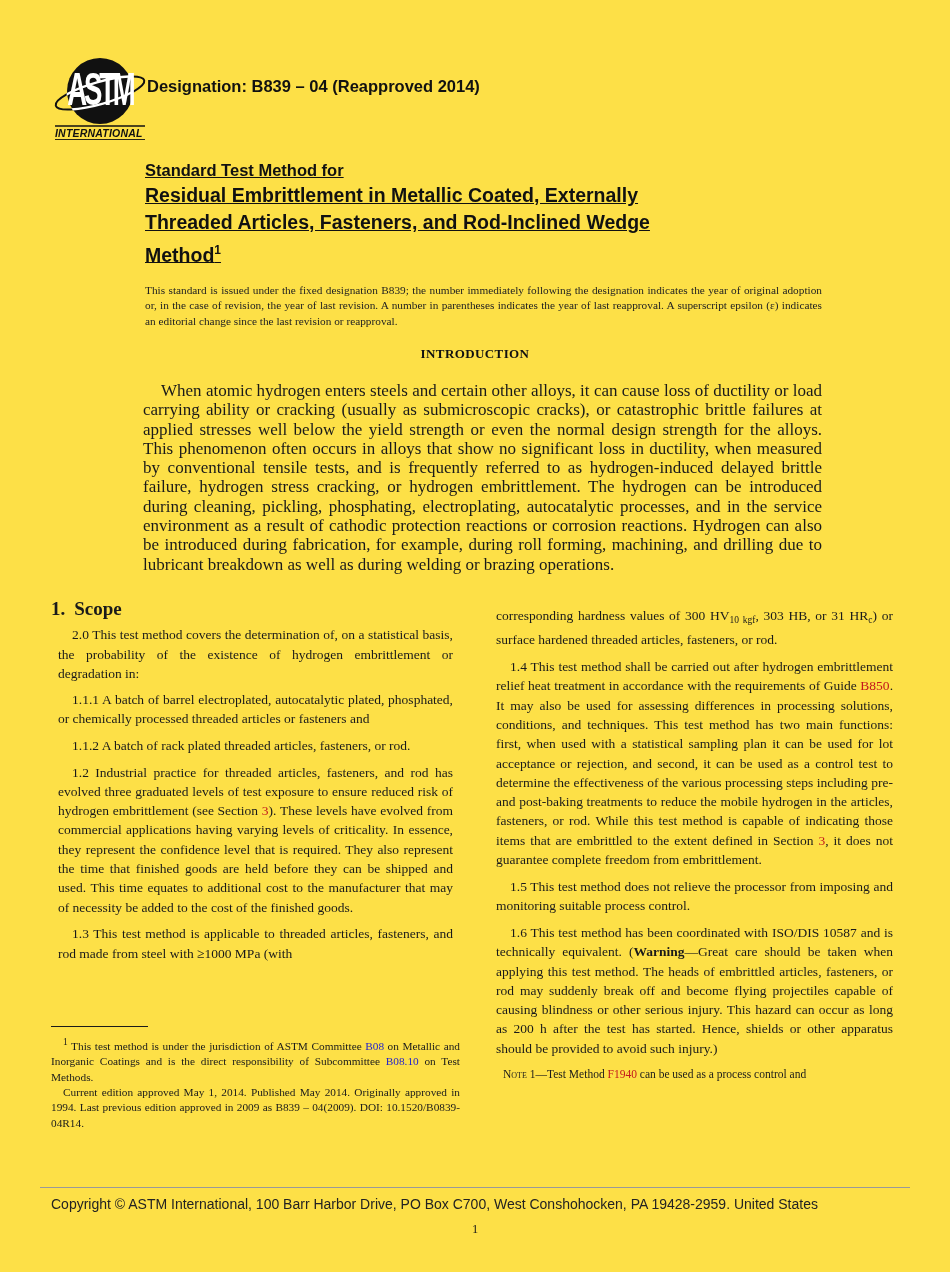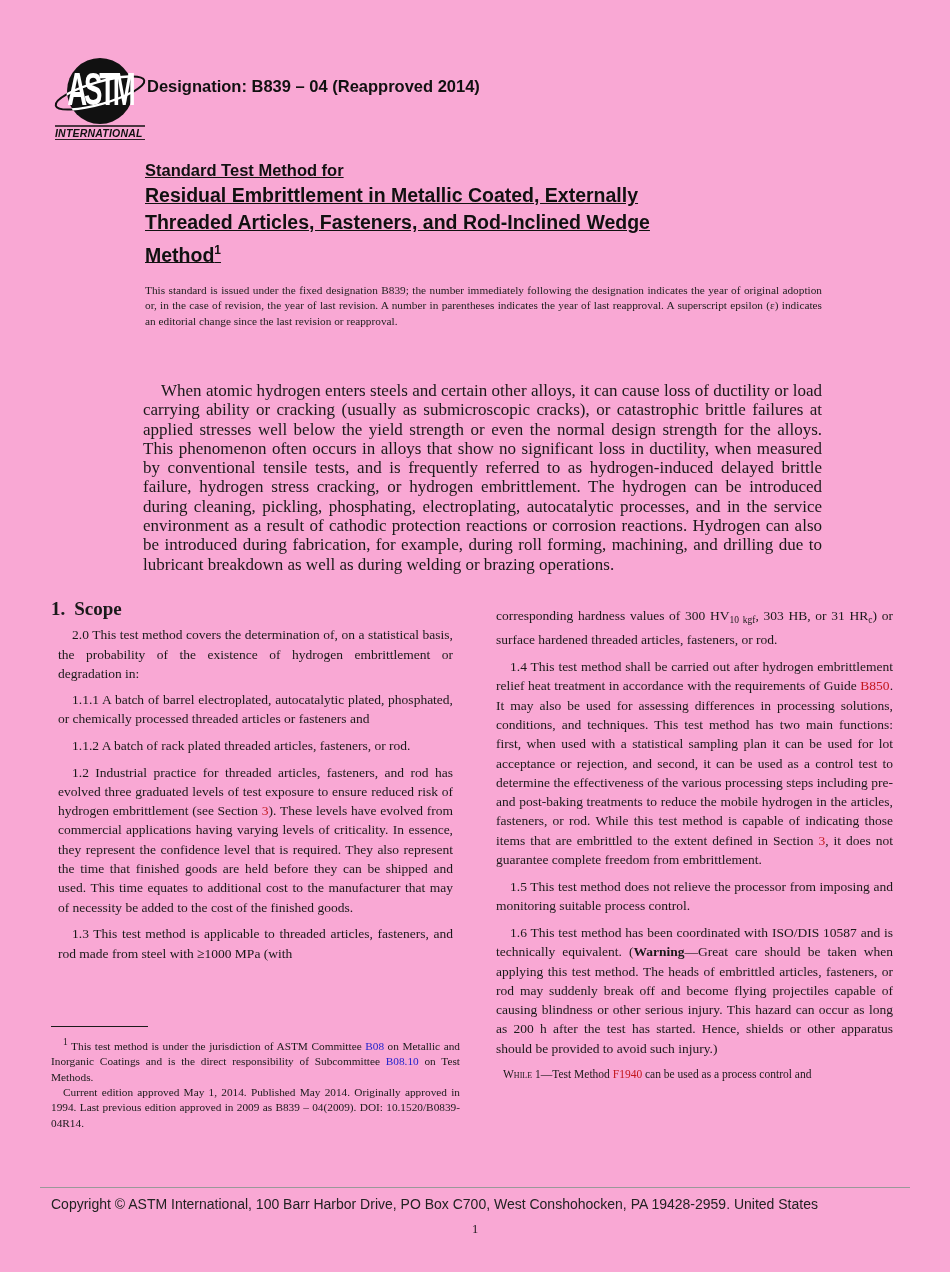--- a/index.html
+++ b/index.html
@@ -1,19 +1,19 @@
 <!DOCTYPE html>
 <html lang="en"><head>
 <meta charset="utf-8">
 <style>
   html,body{margin:0;padding:0;background:#ffffff;}
   .page{
     position:relative;
     width:950px;height:1272px;
-    background:#f9a8d4;
+    background:#fde047;
     font-family:"Liberation Serif", serif;
     color:#1a1a1a;
     overflow:hidden;
   }
   
   .logo{position:absolute;top:56px;left:53px;width:96px;height:84px;}
   .designation{
     position:absolute;top:77px;left:147px;
     font-family:"Liberation Sans", sans-serif;
     font-weight:bold;font-size:16.5px;color:#111;
@@ -103,37 +103,38 @@
 
   <div class="title-block">
     <div class="title-line1">Standard Test Method for</div>
     <div class="title-line2">Residual Embrittlement in Metallic Coated, Externally</div>
     <div class="title-line2">Threaded Articles, Fasteners, and Rod-Inclined Wedge</div>
     <div class="title-line2"><span>Method</span><sup>1</sup></div>
   </div>
 
   <div class="issued">This standard is issued under the fixed designation B839; the number immediately following the designation indicates the year of original adoption or, in the case of revision, the year of last revision. A number in parentheses indicates the year of last reapproval. A superscript epsilon (ε) indicates an editorial change since the last revision or reapproval.</div>
 
+  <div class="intro-head">INTRODUCTION</div>
   <div class="intro-body">When atomic hydrogen enters steels and certain other alloys, it can cause loss of ductility or load carrying ability or cracking (usually as submicroscopic cracks), or catastrophic brittle failures at applied stresses well below the yield strength or even the normal design strength for the alloys. This phenomenon often occurs in alloys that show no significant loss in ductility, when measured by conventional tensile tests, and is frequently referred to as hydrogen-induced delayed brittle failure, hydrogen stress cracking, or hydrogen embrittlement. The hydrogen can be introduced during cleaning, pickling, phosphating, electroplating, autocatalytic processes, and in the service environment as a result of cathodic protection reactions or corrosion reactions. Hydrogen can also be introduced during fabrication, for example, during roll forming, machining, and drilling due to lubricant breakdown as well as during welding or brazing operations.</div>
 
   <div class="col col-left">
     <p class="sec-head"><span class="sec-num">1.</span><span>Scope</span></p>
     <p class="para">2.0 This test method covers the determination of, on a statistical basis, the probability of the existence of hydrogen embrittlement or degradation in:</p>
     <p class="para">1.1.1 A batch of barrel electroplated, autocatalytic plated, phosphated, or chemically processed threaded articles or fasteners and</p>
     <p class="para">1.1.2 A batch of rack plated threaded articles, fasteners, or rod.</p>
     <p class="para gap"><span>1.2 Industrial practice for threaded articles, fasteners, and rod has evolved three graduated levels of test exposure to ensure reduced risk of hydrogen embrittlement (see Section </span><span class="link-red">3</span><span>). These levels have evolved from commercial applications having varying levels of criticality. In essence, they represent the confidence level that is required. They also represent the time that finished goods are held before they can be shipped and used. This time equates to additional cost to the manufacturer that may of necessity be added to the cost of the finished goods.</span></p>
     <p class="para gap">1.3 This test method is applicable to threaded articles, fasteners, and rod made from steel with ≥1000 MPa (with</p>
   </div>
 
   <div class="col col-right">
     <p class="para no-indent"><span>corresponding hardness values of 300 HV</span><sub class="small">10 kgf</sub><span>, 303 HB, or 31 HR</span><sub class="small">c</sub><span>) or surface hardened threaded articles, fasteners, or rod.</span></p>
     <p class="para gap"><span>1.4 This test method shall be carried out after hydrogen embrittlement relief heat treatment in accordance with the requirements of Guide </span><span class="link-red">B850</span><span>. It may also be used for assessing differences in processing solutions, conditions, and techniques. This test method has two main functions: first, when used with a statistical sampling plan it can be used for lot acceptance or rejection, and second, it can be used as a control test to determine the effectiveness of the various processing steps including pre- and post-baking treatments to reduce the mobile hydrogen in the articles, fasteners, or rod. While this test method is capable of indicating those items that are embrittled to the extent defined in Section </span><span class="link-red">3</span><span>, it does not guarantee complete freedom from embrittlement.</span></p>
     <p class="para gap">1.5 This test method does not relieve the processor from imposing and monitoring suitable process control.</p>
     <p class="para gap"><span>1.6 This test method has been coordinated with ISO/DIS 10587 and is technically equivalent. (</span><b>Warning</b><span>—Great care should be taken when applying this test method. The heads of embrittled articles, fasteners, or rod may suddenly break off and become flying projectiles capable of causing blindness or other serious injury. This hazard can occur as long as 200 h after the test has started. Hence, shields or other apparatus should be provided to avoid such injury.)</span></p>
-    <p class="note-para"><span class="sc">While</span><span> 1—Test Method </span><span class="link-red">F1940</span><span> can be used as a process control and</span></p>
+    <p class="note-para"><span class="sc">Note</span><span> 1—Test Method </span><span class="link-red">F1940</span><span> can be used as a process control and</span></p>
   </div>
 
   <div class="footnotes">
     <div class="fn-rule"></div>
     <div class="fn-text">
       <p><sup class="fn">1</sup><span> This test method is under the jurisdiction of ASTM Committee </span><span class="link-blue">B08</span><span> on Metallic and Inorganic Coatings and is the direct responsibility of Subcommittee </span><span class="link-blue">B08.10</span><span> on Test Methods.</span></p>
       <p>Current edition approved May 1, 2014. Published May 2014. Originally approved in 1994. Last previous edition approved in 2009 as B839 – 04(2009). DOI: 10.1520/B0839-04R14.</p>
     </div>
   </div>
 

